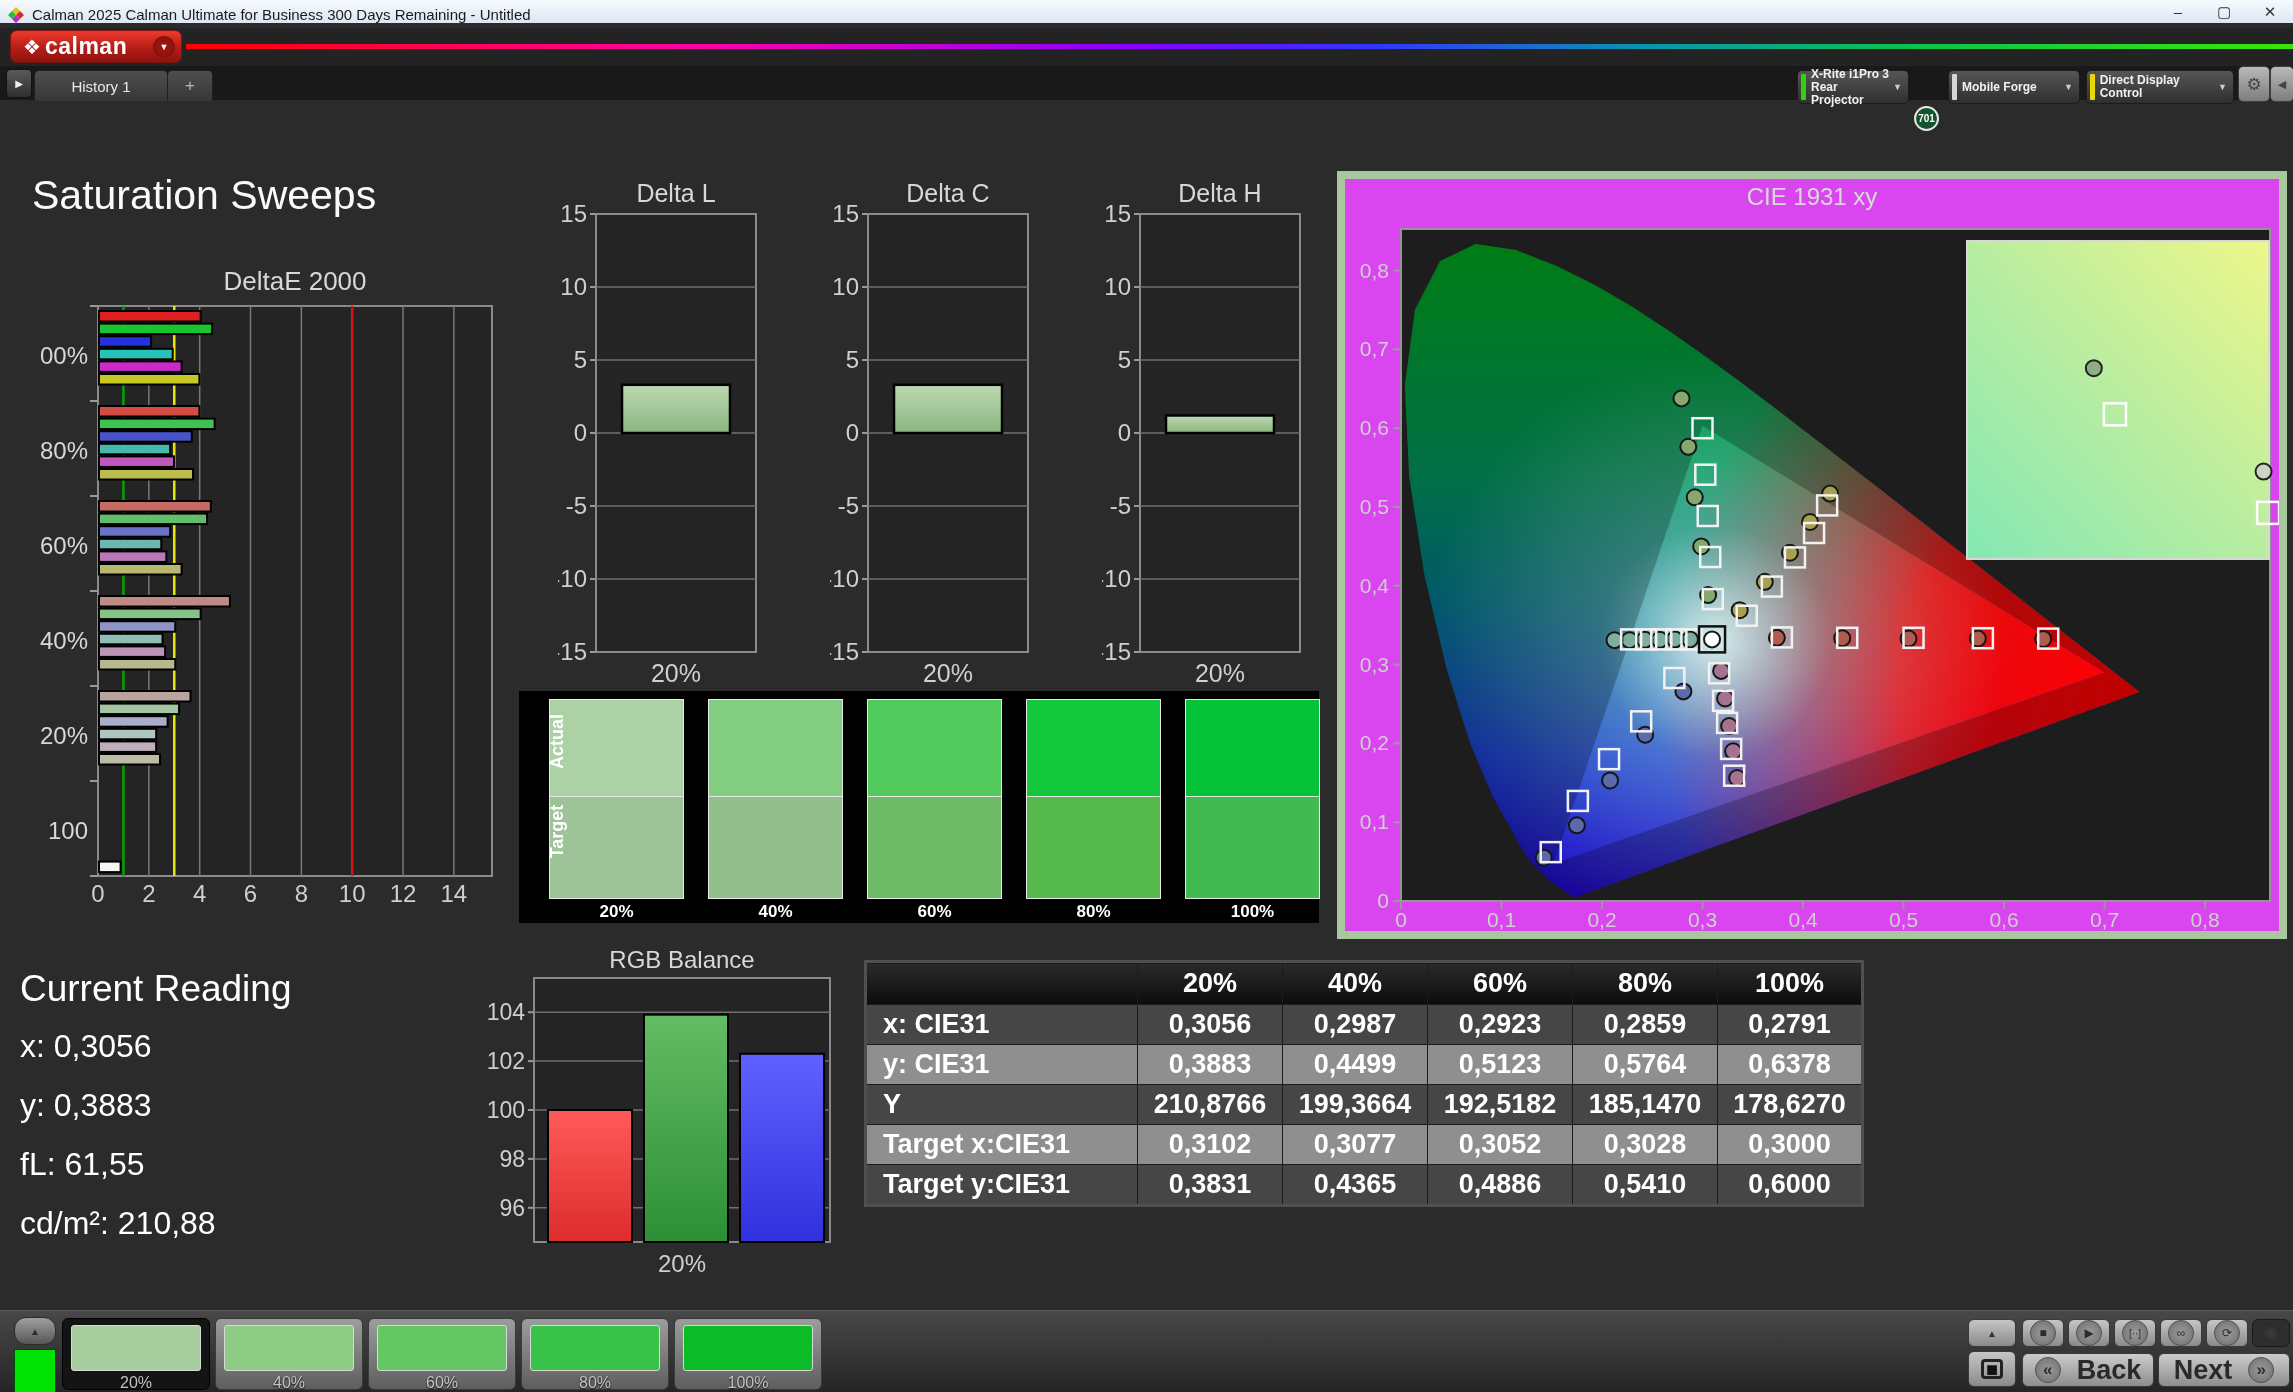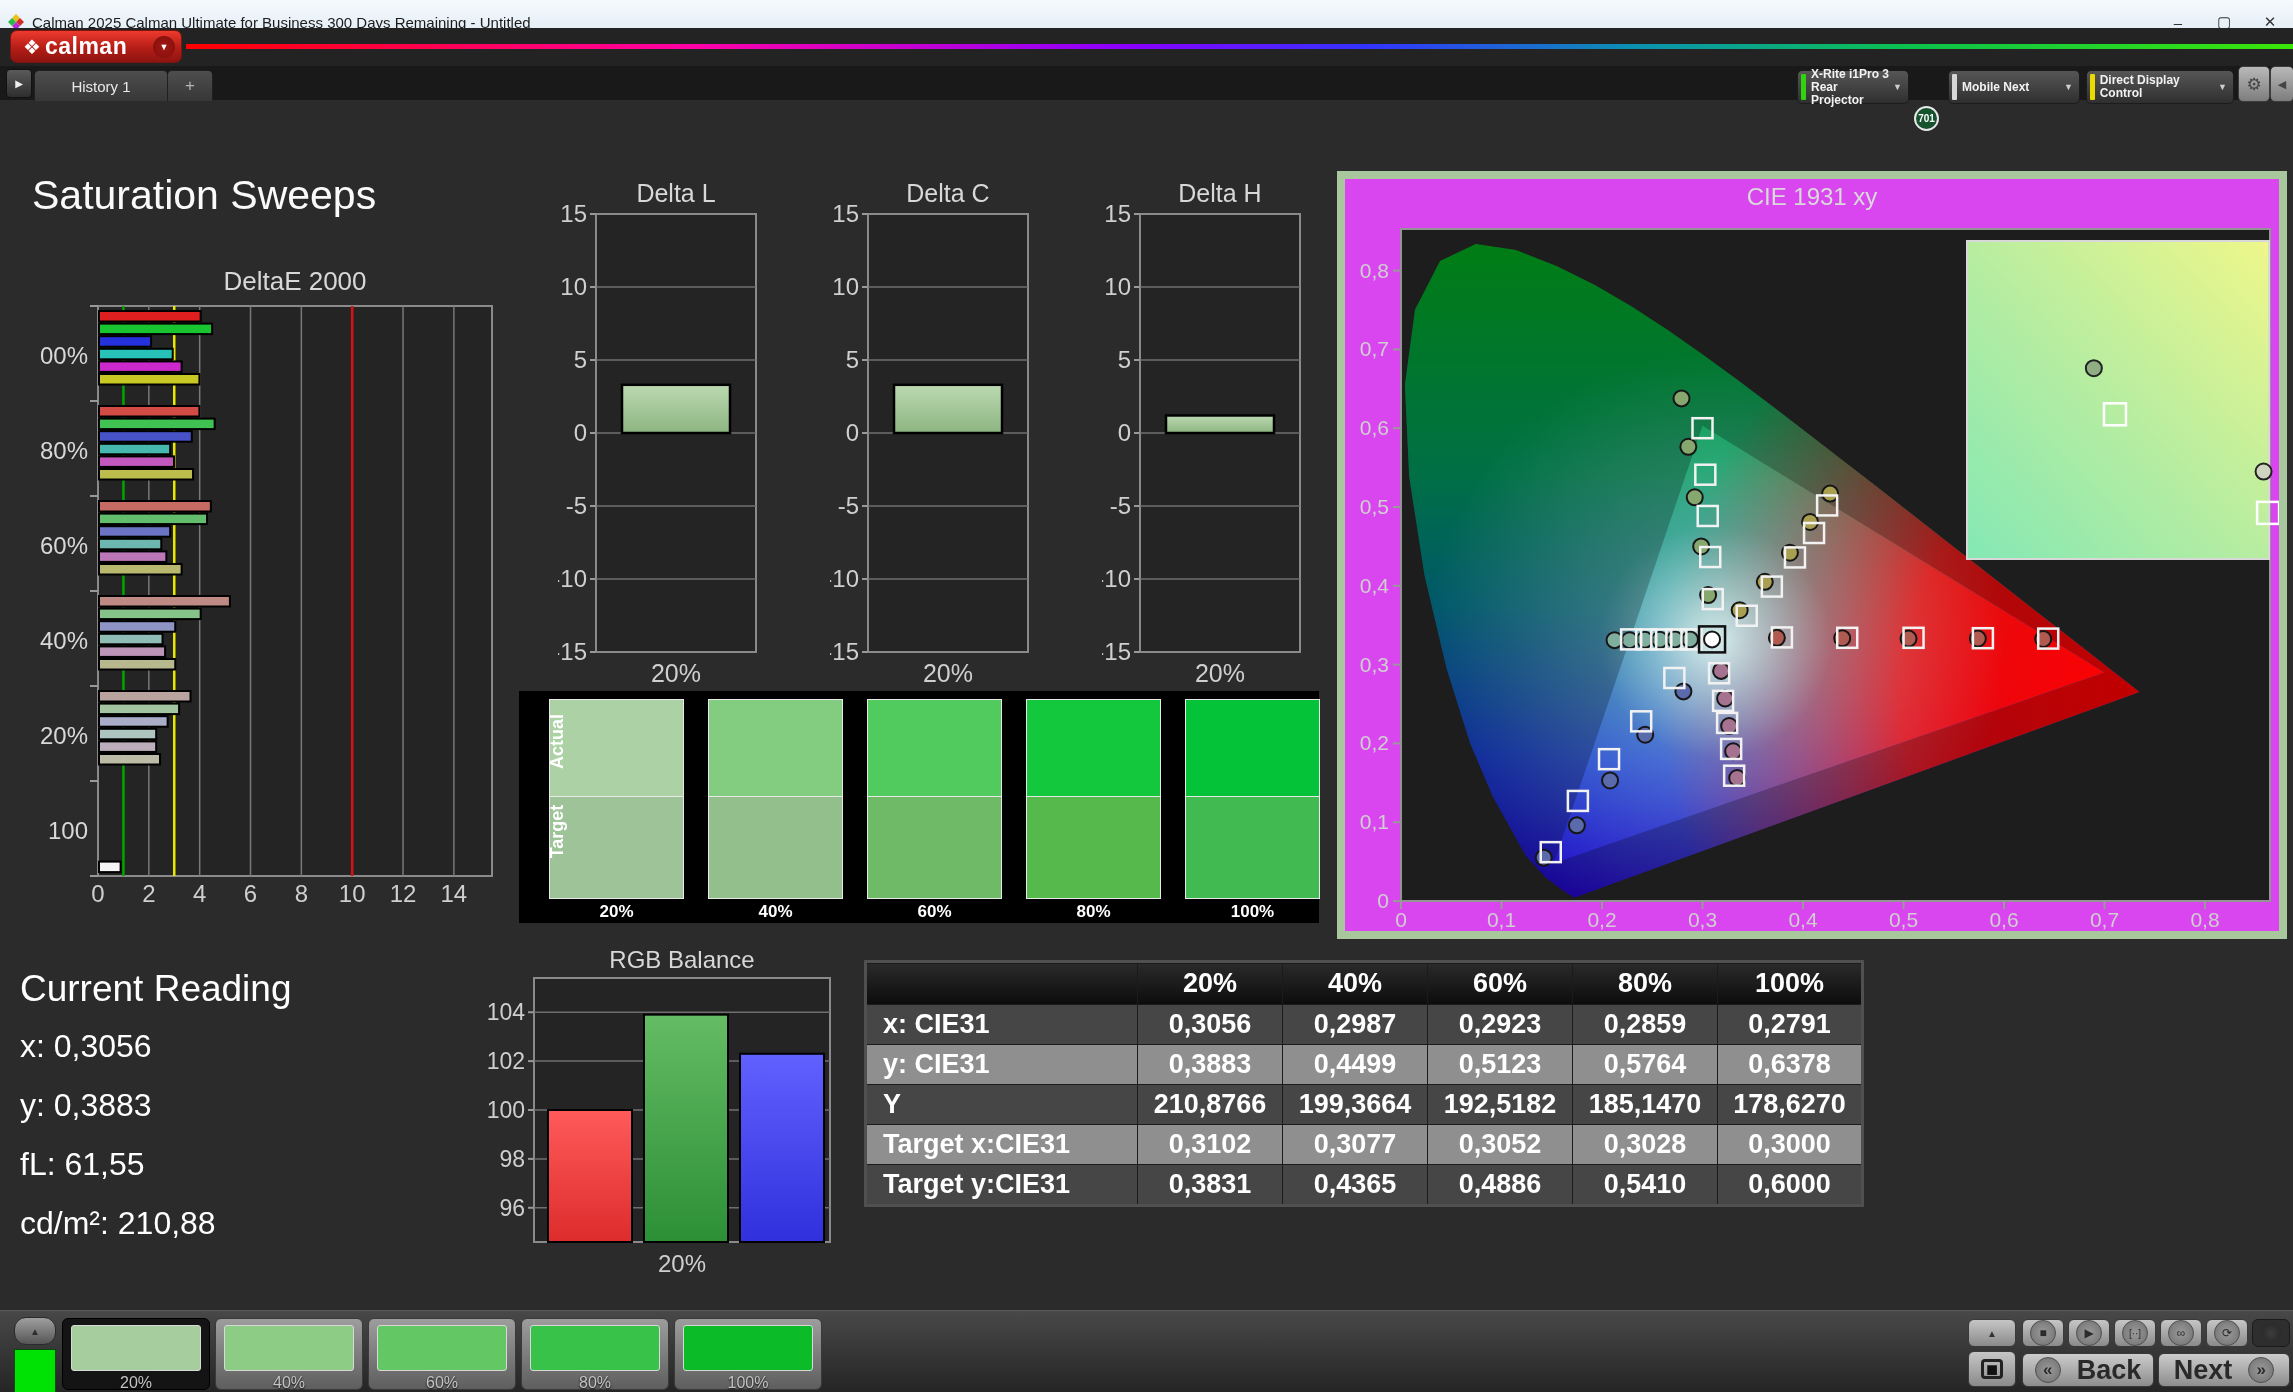--- a/index.html
+++ b/index.html
@@ -1,20 +1,20 @@
 <!DOCTYPE html>
 <html><head>
 <meta charset="utf-8">
 <style>
   html,body{margin:0;padding:0;background:#2b2b2b;}
   body{width:2293px;height:1392px;overflow:hidden;font-family:"Liberation Sans",sans-serif;}
   #app{position:relative;width:2293px;height:1392px;background:#2b2b2b;}
   
-  .titlebar{position:absolute;top:0;left:0;width:100%;height:44px;background:linear-gradient(#f6fafd,#dce7f3);
-    display:flex;align-items:center;color:#1b1b1b;font-size:15px;}
+  .titlebar{position:absolute;top:0;left:0;width:100%;height:23px;background:linear-gradient(#f6fafd,#dce7f3);
+    display:flex;align-items:flex-end;color:#1b1b1b;font-size:15px;}
   .app-icon{width:16px;height:16px;margin:0 8px 0 8px;}
   .win-controls{margin-left:auto;display:flex;height:100%;}
   .win-btn{width:46px;height:100%;display:flex;align-items:center;justify-content:center;color:#333;font-size:15px;}
   
   .logostrip{position:absolute;top:28px;left:0;width:100%;height:38px;background:#232323;}
   .calman-btn{position:absolute;left:10px;top:2px;width:172px;height:33px;border-radius:7px;
     background:linear-gradient(#ee3a2e,#b51d16 55%,#8e1410);border:1px solid #7a1410;
     display:flex;align-items:center;padding:0 6px;box-sizing:border-box;}
   .brand-diamond{color:#fff;font-size:20px;margin:0 4px 0 6px;}
   .brand-text{color:#fff;font-size:23px;font-weight:bold;letter-spacing:.5px;}
@@ -124,21 +124,21 @@
     <div class="dd" style="left:1797px;width:112px;">
       <span class="accent" style="background:#2fd40e;"></span>
       <span class="t2">
         <span>X-Rite i1Pro 3</span><br><span>Rear Projector</span>
       </span>
       <span class="chev">▼</span>
     </div>
     <div class="badge" style="left:1914px;top:4px;">701</div>
     <div class="dd" style="left:1948px;width:132px;">
       <span class="accent" style="background:#d6d6d6;"></span>
-      <span class="t2">Mobile Next</span>
+      <span class="t2">Mobile Forge</span>
       <span class="chev">▼</span>
     </div>
     <div class="dd" style="left:2086px;width:148px;">
       <span class="accent" style="background:#ead900;"></span>
       <span class="t2">Direct Display Control</span>
       <span class="chev">▼</span>
     </div>
     <div class="sqbtn" style="left:2238px;width:30px;font-size:17px;">⚙</div>
     <div class="sqbtn" style="left:2270px;width:22px;font-size:11px;">◀</div>
   </div>

